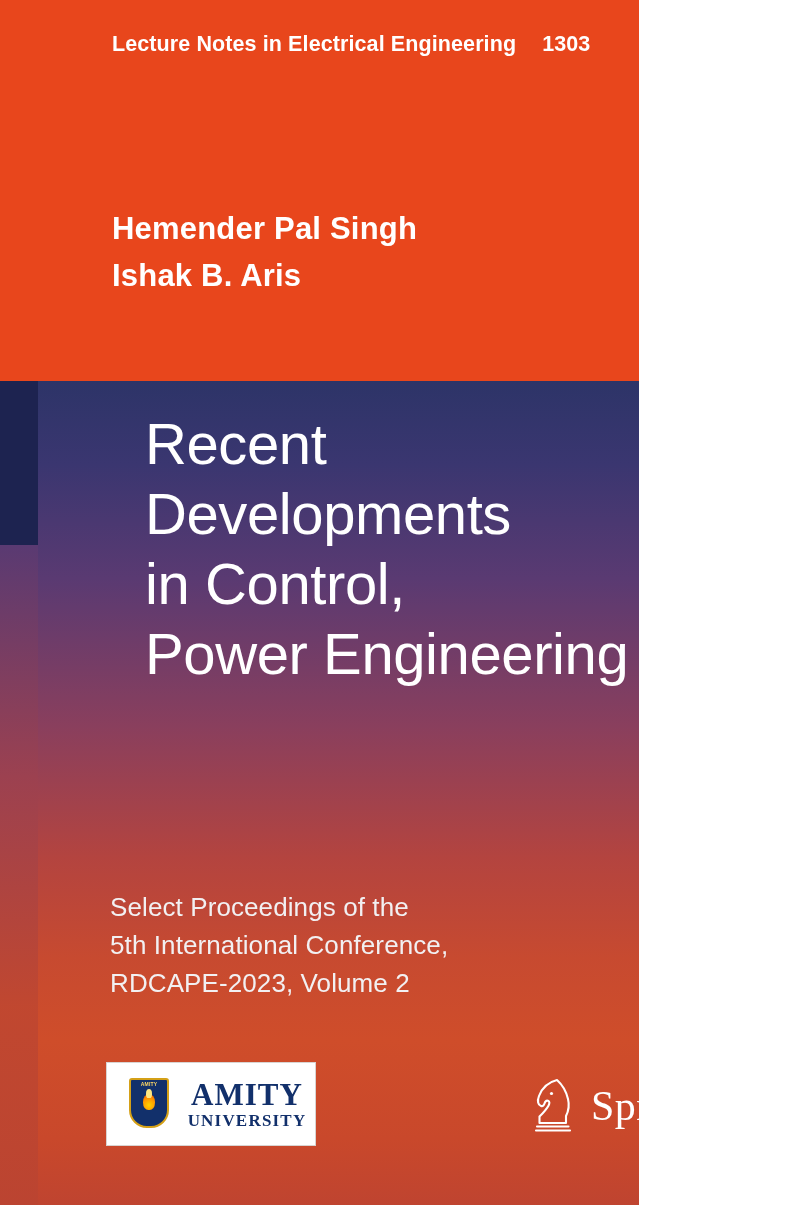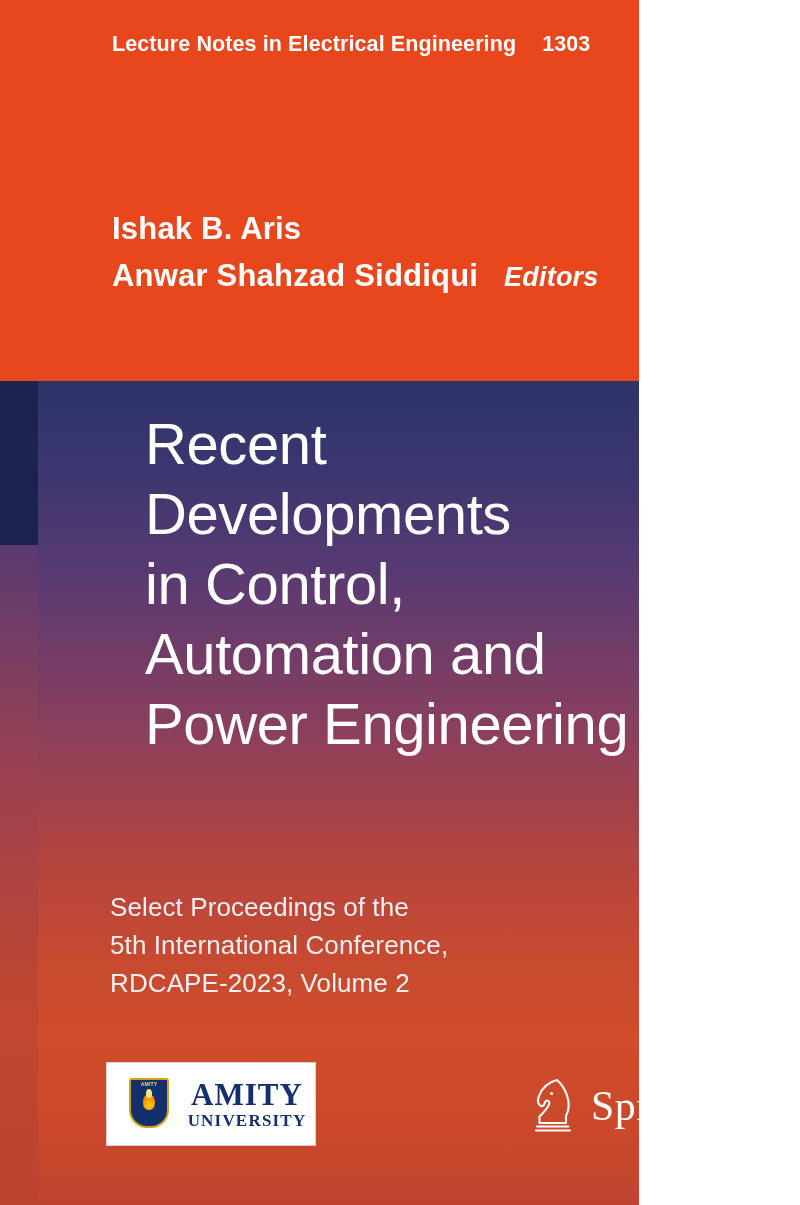--- a/index.html
+++ b/index.html
@@ -229,35 +229,32 @@
 
 <div class="cover">
 
   <div class="top-band"></div>
 
   <div class="series-line">
     <span>Lecture Notes in Electrical Engineering</span><span class="series-number">1303</span>
   </div>
 
   <div class="editors-block">
+    <div class="editor-name">Hemender Pal Singh</div>
     <div class="editor-name">Ishak B. Aris</div>
-    <div class="editor-name">
-      <span>Anwar Shahzad Siddiqui</span><span class="editors-label">Editors</span>
-    </div>
   </div>
 
   <div class="main-area"></div>
   <div class="left-strip"></div>
   <div class="left-strip2"></div>
 
   <div class="title-block">
     <div class="title-line">Recent</div>
     <div class="title-line">Developments</div>
     <div class="title-line">in Control,</div>
-    <div class="title-line">Automation and</div>
     <div class="title-line">Power Engineering</div>
   </div>
 
   <div class="subtitle-block">
     <div class="subtitle-line">Select Proceedings of the</div>
     <div class="subtitle-line">5th International Conference,</div>
     <div class="subtitle-line">RDCAPE-2023, Volume 2</div>
   </div>
 
   <div class="amity-logo">

